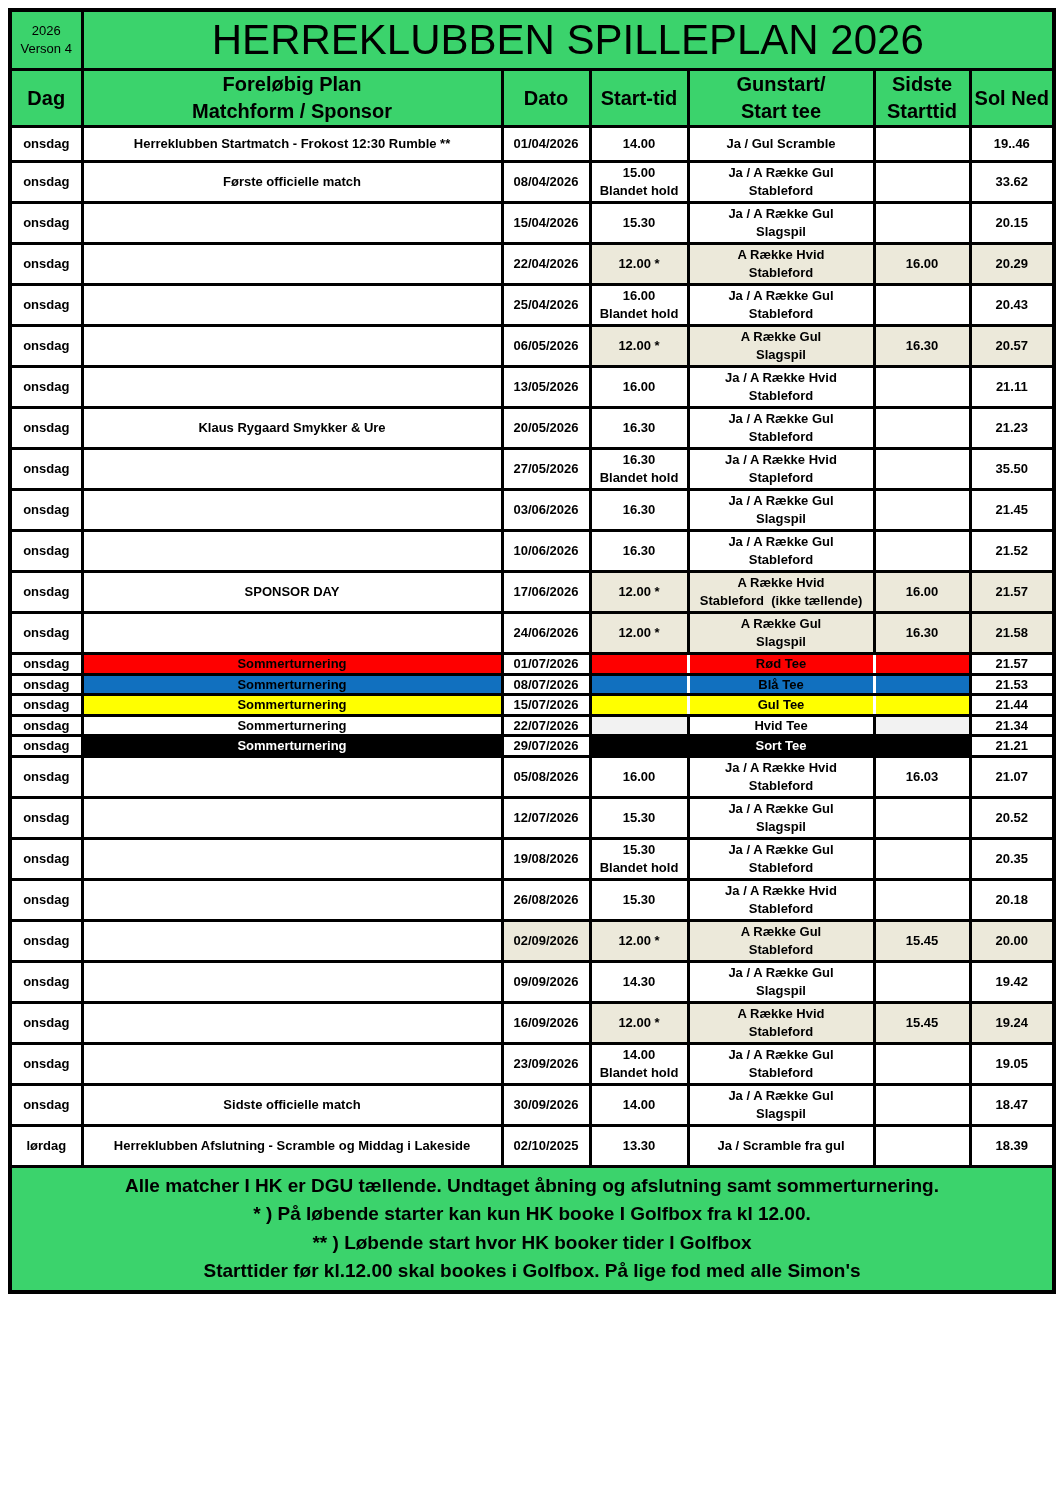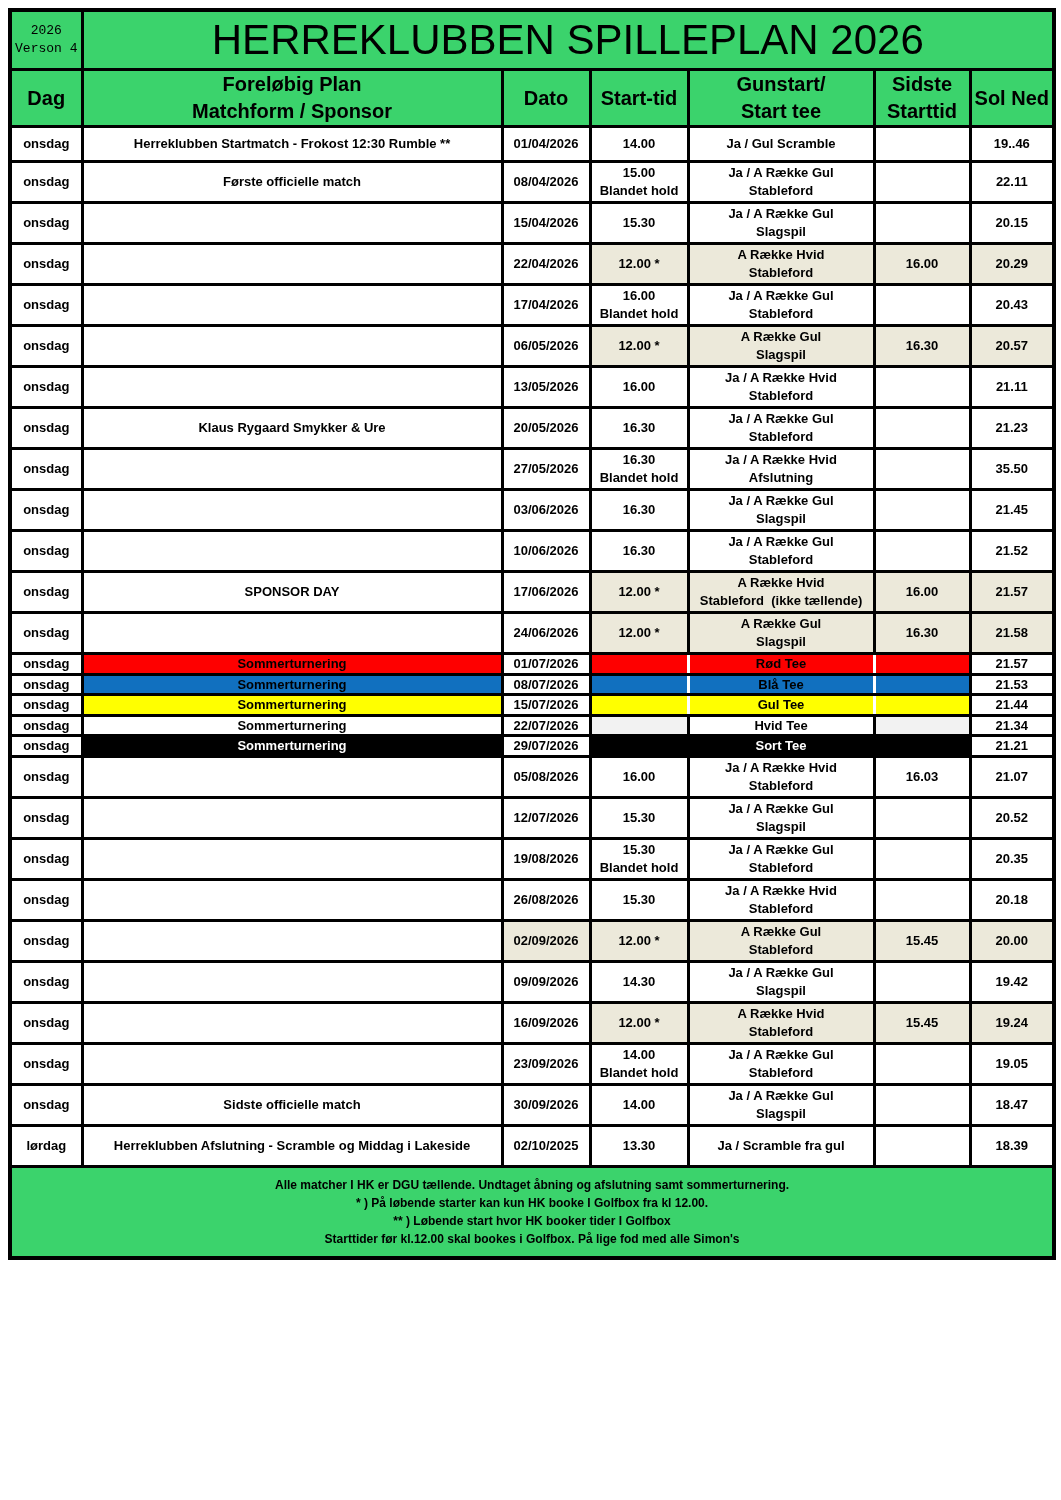--- a/index.html
+++ b/index.html
@@ -28,21 +28,21 @@
   col.c-dag{width:72px}
   col.c-match{width:420px}
   col.c-dato{width:88px}
   col.c-start{width:98px}
   col.c-gun{width:186px}
   col.c-sidste{width:96px}
   col.c-sol{width:84px}
 
   tr.title-row td{background:#3bd36c;height:56px;}
   td.version-cell{
-    font-family:Liberation Mono, monospace;
+    font-family:Liberation Sans, sans-serif;
     font-weight:normal;font-size:13px;line-height:1.35;
   }
   td.title-cell{font-size:42px;font-weight:normal;letter-spacing:0px;}
 
   tr.header-row td{background:#3bd36c;height:52px;font-size:20px;line-height:1.25;}
 
   tr.h-one td{height:32px;}
   tr.h-two td{height:38px;}
   tr.h-sum td{height:15px;}
   tr.footer-row td{height:88px;background:#3bd36c;}
@@ -51,21 +51,21 @@
 
   td.bg-beige{background:#ece9da;}
   td.bg-yellow{background:#ffff00;}
   td.bg-red{background:#fe0000;}
   td.bg-blue{background:#1170bf;}
   td.bg-black{background:#000000;color:#ffffff;}
   td.bg-light{background:#f2f2f2;}
   td.wbr{border-right-color:#ffffff;}
 
   .footer-lines{padding:4px 0;}
-  .footer-lines .line{font-size:12px;line-height:1.5;}
+  .footer-lines .line{font-size:19px;line-height:1.5;}
 </style>
 </head>
 <body>
 
 <div class="sheet">
   <table class="plan">
     <colgroup>
       <col class="c-dag">
         <col class="c-match">
         <col class="c-dato">
@@ -149,21 +149,21 @@
             <div class="line">Blandet hold</div>
           </td>
           <td>
             <div class="line">Ja / A Række Gul</div>
             <div class="line">Stableford</div>
           </td>
           <td>
             <div class="line"></div>
           </td>
           <td>
-            <div class="line">22.11</div>
+            <div class="line">33.62</div>
           </td>
         </tr>
         <tr class="h-two">
           <td>
             <div class="line">onsdag</div>
           </td>
           <td>
             <div class="line"></div>
           </td>
           <td>
@@ -208,21 +208,21 @@
           </td>
         </tr>
         <tr class="h-two">
           <td>
             <div class="line">onsdag</div>
           </td>
           <td>
             <div class="line"></div>
           </td>
           <td>
-            <div class="line">17/04/2026</div>
+            <div class="line">25/04/2026</div>
           </td>
           <td>
             <div class="line">16.00</div>
             <div class="line">Blandet hold</div>
           </td>
           <td>
             <div class="line">Ja / A Række Gul</div>
             <div class="line">Stableford</div>
           </td>
           <td>
@@ -313,21 +313,21 @@
           </td>
           <td>
             <div class="line">27/05/2026</div>
           </td>
           <td>
             <div class="line">16.30</div>
             <div class="line">Blandet hold</div>
           </td>
           <td>
             <div class="line">Ja / A Række Hvid</div>
-            <div class="line">Afslutning</div>
+            <div class="line">Stapleford</div>
           </td>
           <td>
             <div class="line"></div>
           </td>
           <td>
             <div class="line">35.50</div>
           </td>
         </tr>
         <tr class="h-two">
           <td>

